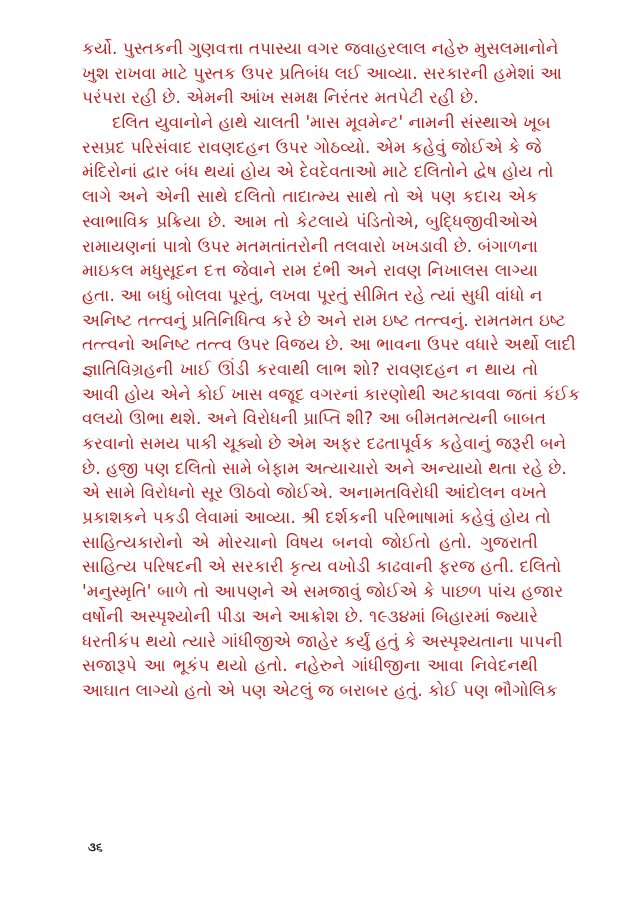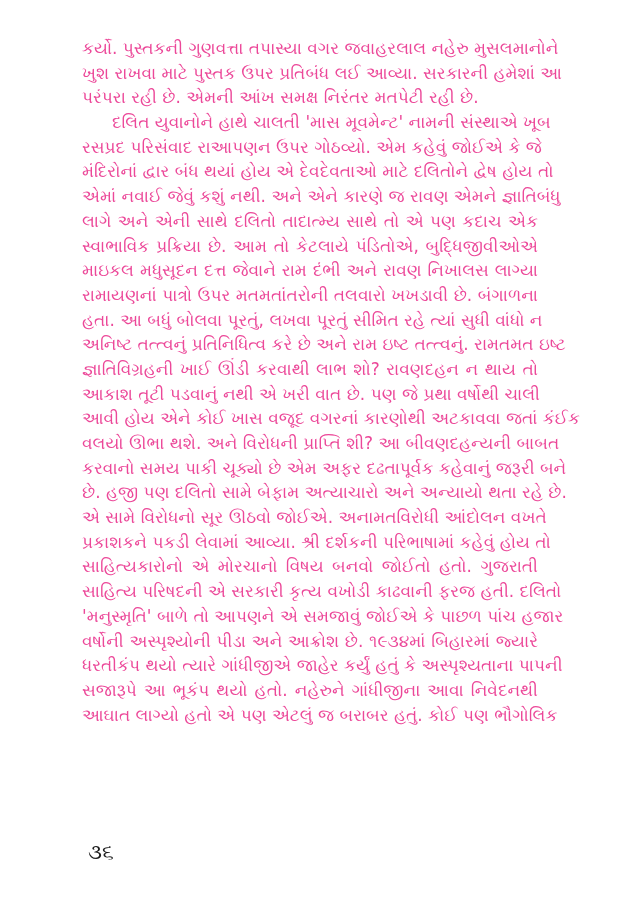--- a/index.html
+++ b/index.html
@@ -14,21 +14,21 @@
     margin: 0 auto;
     background: #ffffff;
     overflow: hidden;
     font-family: "DejaVu Sans", sans-serif;
   }
   .text-block {
     position: absolute;
     left: 82px;
     top: 36px;
     width: 456px;
-    color: #ec4899;
+    color: #b91c1c;
     font-size: 17px;
     font-weight: 500;
   }
   .text-line {
     height: 24.7px;
     line-height: 24.7px;
     white-space: nowrap;
     text-align: justify;
     text-align-last: justify;
     overflow: visible;
@@ -38,46 +38,45 @@
     text-align-last: left;
   }
   .text-line.indent {
     padding-left: 30px;
   }
   .page-number {
     position: absolute;
     left: 88px;
     top: 840px;
     color: #1c1c1c;
-    font-size: 21px;
-    font-weight: 400;
+    font-size: 12px;
+    font-weight: 700;
   }
 </style>
 </head>
 <body>
 
 <div class="page">
   <div class="text-block">
       <div class="text-line">કર્યો. પુસ્તકની ગુણવત્તા તપાસ્યા વગર જવાહરલાલ નહેરુ મુસલમાનોને</div>
       <div class="text-line">ખુશ રાખવા માટે પુસ્તક ઉપર પ્રતિબંધ લઈ આવ્યા. સરકારની હમેશાં આ</div>
       <div class="text-line no-justify">પરંપરા રહી છે. એમની આંખ સમક્ષ નિરંતર મતપેટી રહી છે.</div>
       <div class="text-line indent">દલિત યુવાનોને હાથે ચાલતી 'માસ મૂવમેન્ટ' નામની સંસ્થાએ ખૂબ</div>
-      <div class="text-line">રસપ્રદ પરિસંવાદ રાઆપણન ઉપર ગોઠવ્યો. એમ કહેવું જોઈએ કે જે</div>
+      <div class="text-line">રસપ્રદ પરિસંવાદ રાવણદહન ઉપર ગોઠવ્યો. એમ કહેવું જોઈએ કે જે</div>
       <div class="text-line">મંદિરોનાં દ્વાર બંધ થયાં હોય એ દેવદેવતાઓ માટે દલિતોને દ્વેષ હોય તો</div>
-      <div class="text-line">એમાં નવાઈ જેવું કશું નથી. અને એને કારણે જ રાવણ એમને જ્ઞાતિબંધુ</div>
       <div class="text-line">લાગે અને એની સાથે દલિતો તાદાત્મ્ય સાથે તો એ પણ કદાચ એક</div>
       <div class="text-line">સ્વાભાવિક પ્રક્રિયા છે. આમ તો કેટલાયે પંડિતોએ, બુદ્ધિજીવીઓએ</div>
+      <div class="text-line">રામાયણનાં પાત્રો ઉપર મતમતાંતરોની તલવારો ખખડાવી છે. બંગાળના</div>
       <div class="text-line">માઇકલ મધુસૂદન દત્ત જેવાને રામ દંભી અને રાવણ નિખાલસ લાગ્યા</div>
-      <div class="text-line">રામાયણનાં પાત્રો ઉપર મતમતાંતરોની તલવારો ખખડાવી છે. બંગાળના</div>
       <div class="text-line">હતા. આ બધું બોલવા પૂરતું, લખવા પૂરતું સીમિત રહે ત્યાં સુધી વાંધો ન</div>
       <div class="text-line">અનિષ્ટ તત્ત્વનું પ્રતિનિધિત્વ કરે છે અને રામ ઇષ્ટ તત્ત્વનું. રામતમત ઇષ્ટ</div>
+      <div class="text-line">તત્ત્વનો અનિષ્ટ તત્ત્વ ઉપર વિજય છે. આ ભાવના ઉપર વધારે અર્થો લાદી</div>
       <div class="text-line">જ્ઞાતિવિગ્રહની ખાઈ ઊંડી કરવાથી લાભ શો? રાવણદહન ન થાય તો</div>
-      <div class="text-line">આકાશ તૂટી પડવાનું નથી એ ખરી વાત છે. પણ જે પ્રથા વર્ષોથી ચાલી</div>
       <div class="text-line">આવી હોય એને કોઈ ખાસ વજૂદ વગરનાં કારણોથી અટકાવવા જતાં કંઈક</div>
-      <div class="text-line">વલયો ઊભા થશે. અને વિરોધની પ્રાપ્તિ શી? આ બીવણદહન્યની બાબત</div>
+      <div class="text-line">વલયો ઊભા થશે. અને વિરોધની પ્રાપ્તિ શી? આ બીમતમત્યની બાબત</div>
       <div class="text-line">કરવાનો સમય પાકી ચૂક્યો છે એમ અફર દઢતાપૂર્વક કહેવાનું જરૂરી બને</div>
       <div class="text-line">છે. હજી પણ દલિતો સામે બેફામ અત્યાચારો અને અન્યાયો થતા રહે છે.</div>
       <div class="text-line">એ સામે વિરોધનો સૂર ઊઠવો જોઈએ. અનામતવિરોધી આંદોલન વખતે</div>
       <div class="text-line">પ્રકાશકને પકડી લેવામાં આવ્યા. શ્રી દર્શકની પરિભાષામાં કહેવું હોય તો</div>
       <div class="text-line">સાહિત્યકારોનો એ મોરચાનો વિષય બનવો જોઈતો હતો. ગુજરાતી</div>
       <div class="text-line">સાહિત્ય પરિષદની એ સરકારી કૃત્ય વખોડી કાઢવાની ફરજ હતી. દલિતો</div>
       <div class="text-line">'મનુસ્મૃતિ' બાળે તો આપણને એ સમજાવું જોઈએ કે પાછળ પાંચ હજાર</div>
       <div class="text-line">વર્ષોની અસ્પૃશ્યોની પીડા અને આક્રોશ છે. ૧૯૩૪માં બિહારમાં જ્યારે</div>
       <div class="text-line">ધરતીકંપ થયો ત્યારે ગાંધીજીએ જાહેર કર્યું હતું કે અસ્પૃશ્યતાના પાપની</div>
       <div class="text-line">સજારૂપે આ ભૂકંપ થયો હતો. નહેરુને ગાંધીજીના આવા નિવેદનથી</div>

